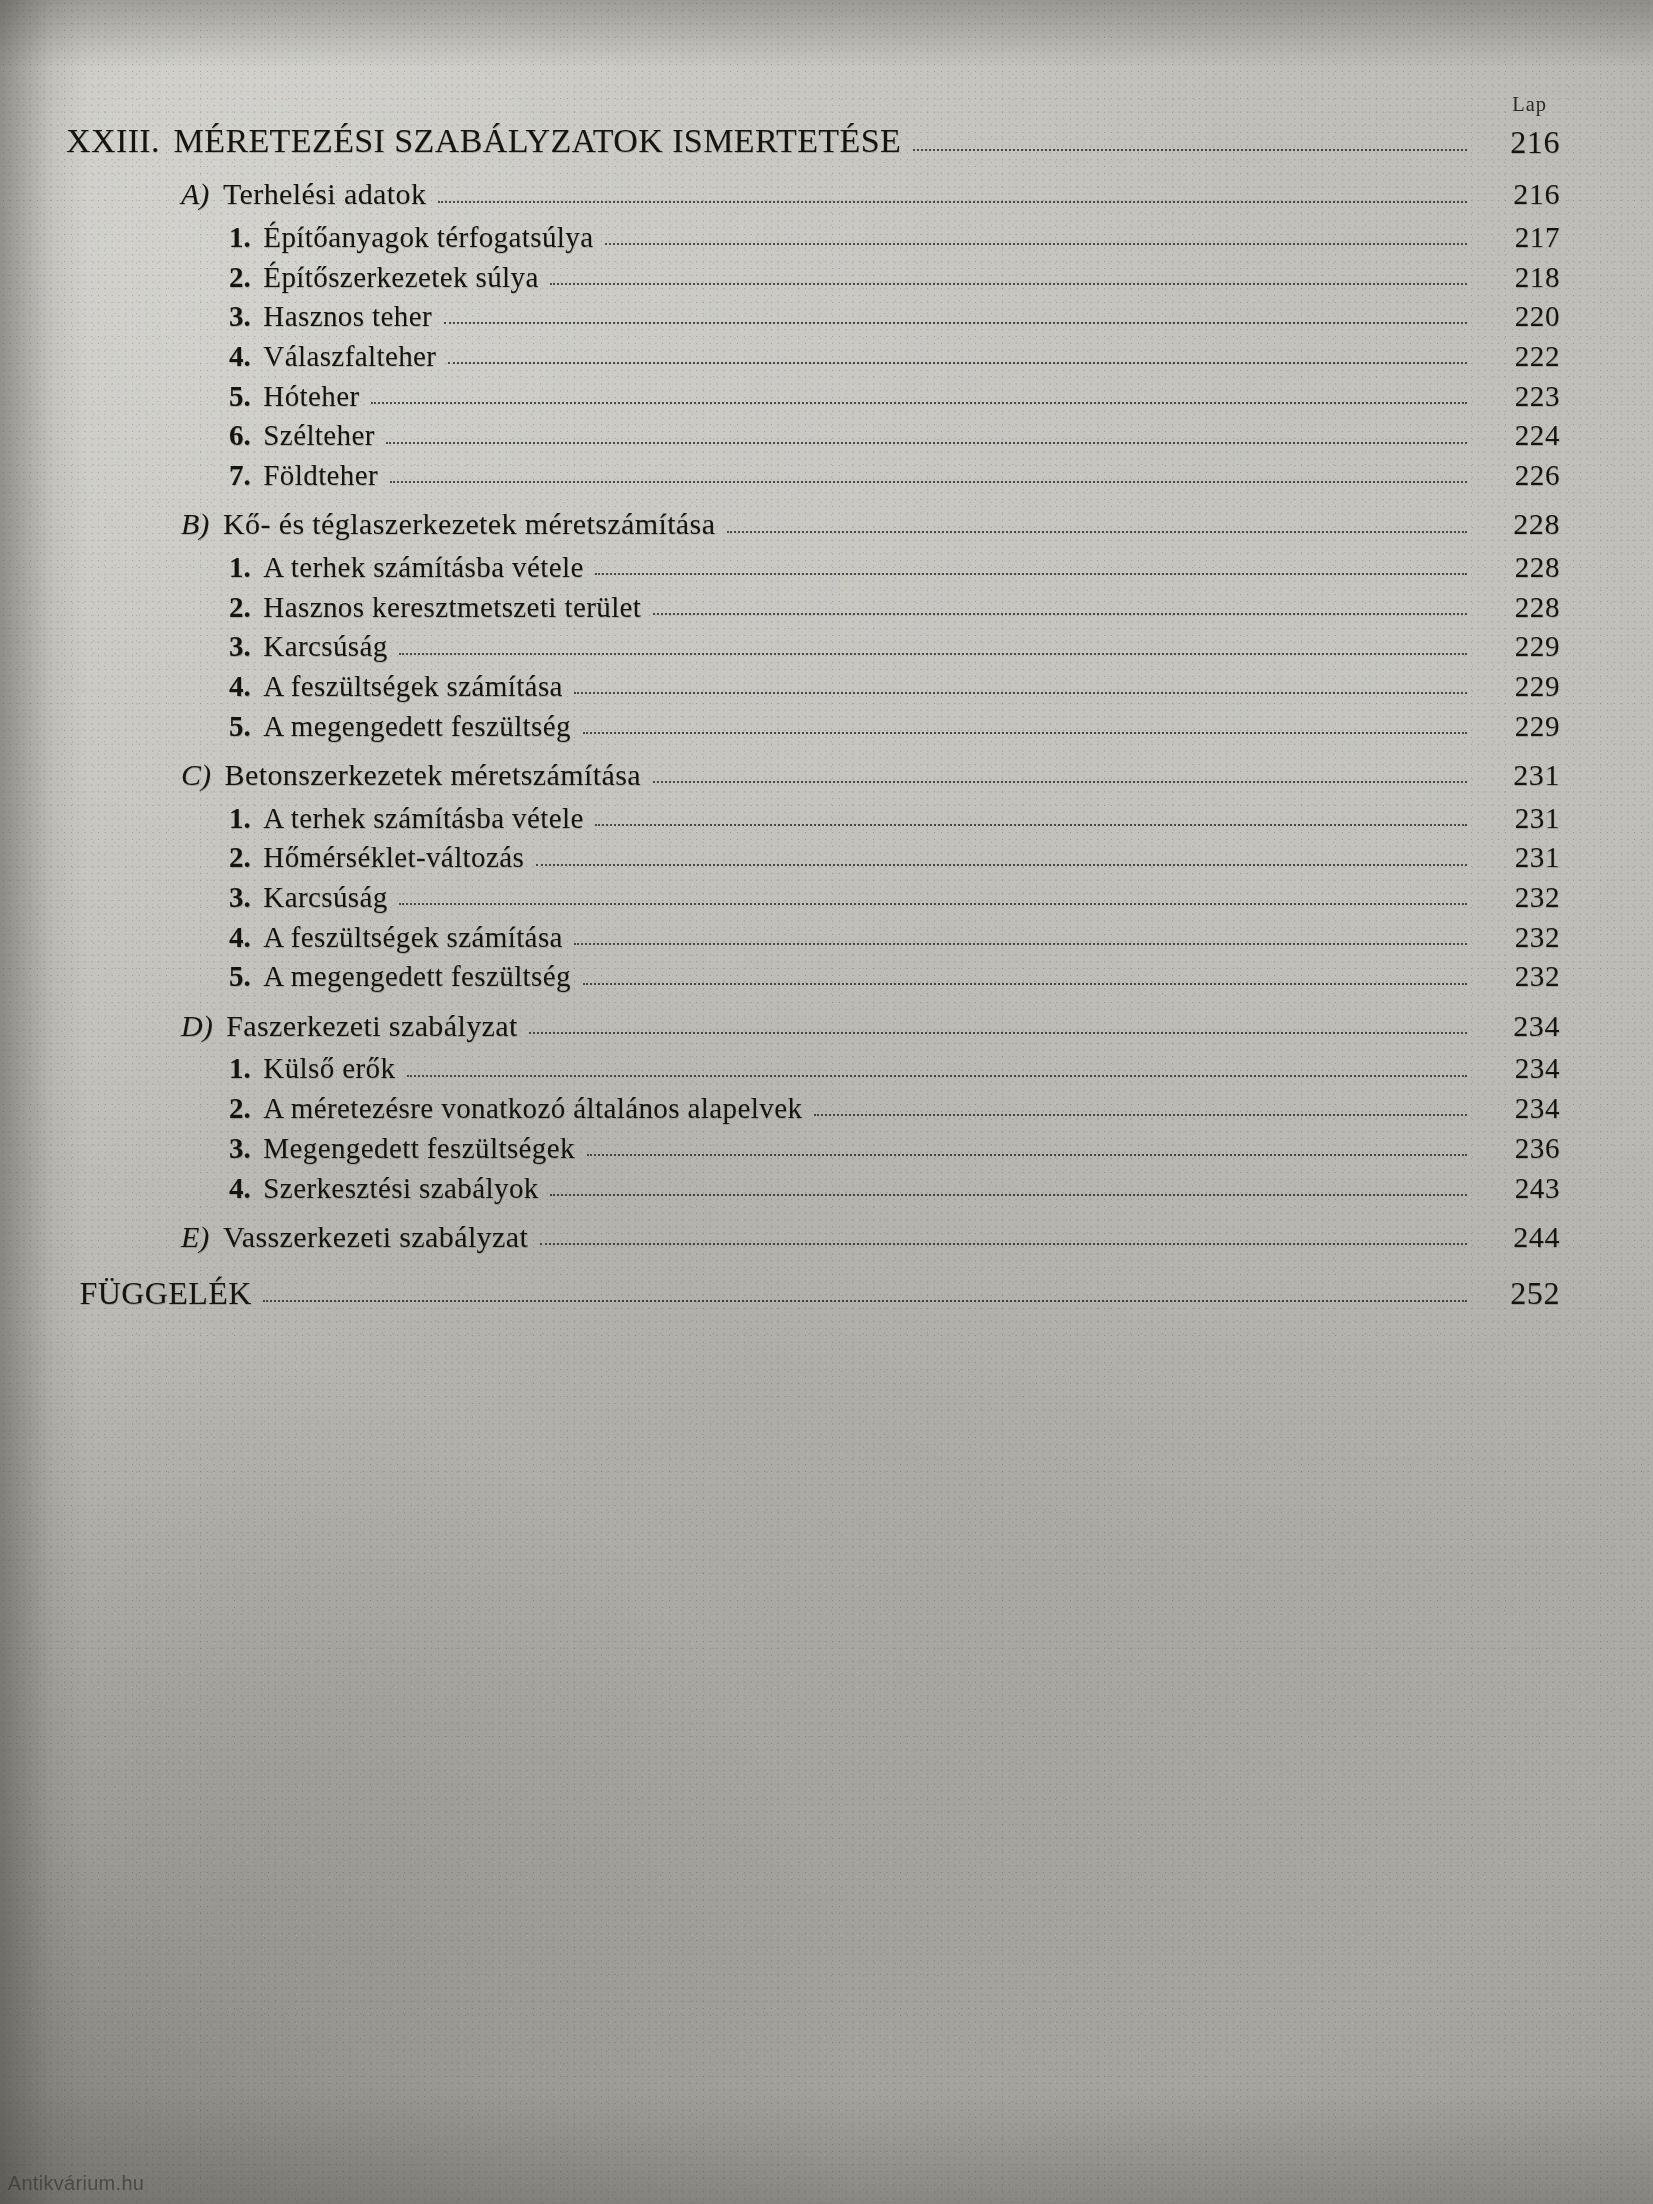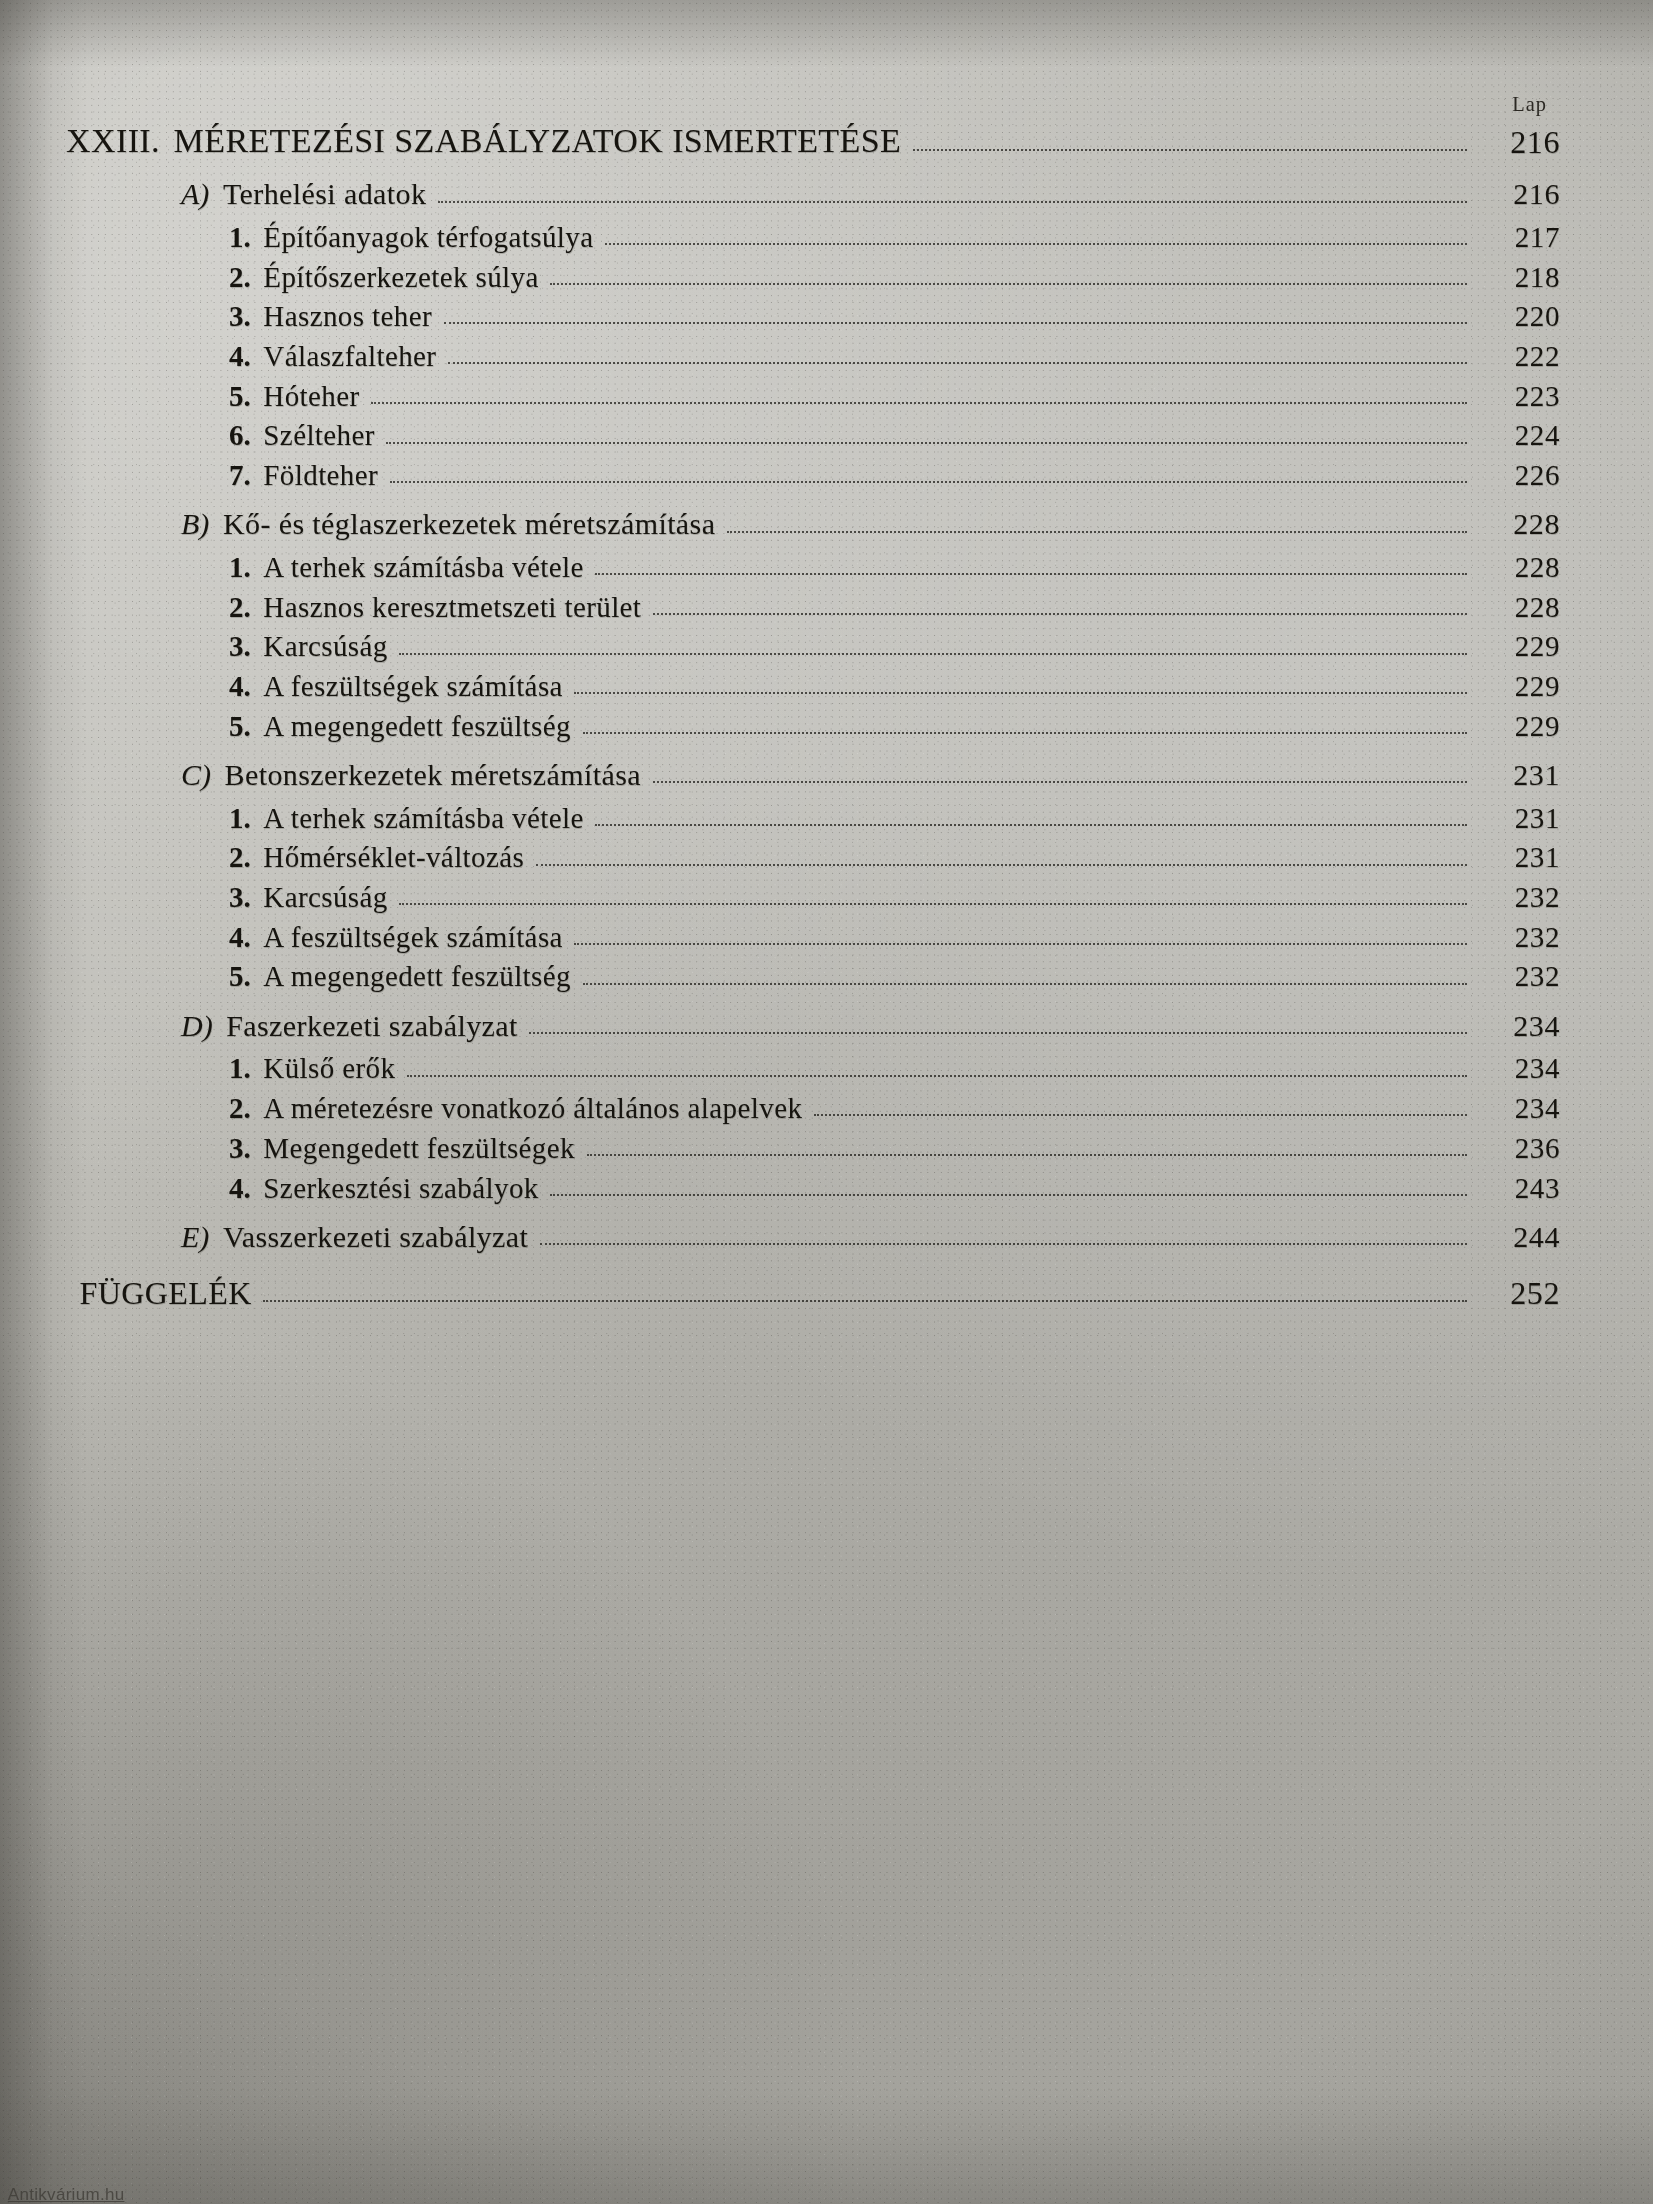--- a/index.html
+++ b/index.html
@@ -151,26 +151,25 @@
   .row.appendix {
     margin-left: 13.6px;
     margin-top: 25px;
     font-size: 32px;
     letter-spacing: 1.4px;
   }
 
   .watermark {
     position: absolute;
     left: 7.8px;
-    bottom: 0;
-    font-size: 17px;
+    bottom: 10px;
+    font-size: 20px;
     color: rgba(60,58,52,0.75);
     font-family: "Liberation Sans", sans-serif;
     letter-spacing: 0.3px;
-    text-decoration: underline;
   }
 
   
   .toc .row { text-shadow: 0.5px 0.5px 0 rgba(60,58,52,0.25); }
 </style>
 </head>
 <body>
 
 <div class="paper"></div>
 <div class="grain"></div>

